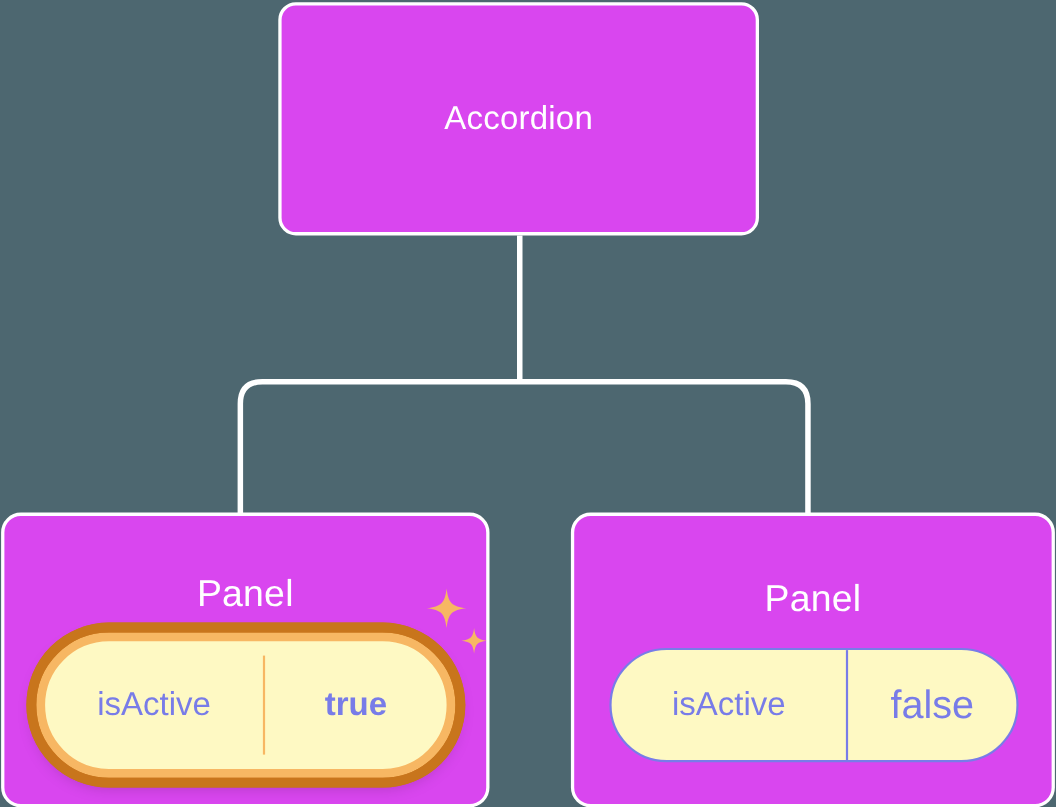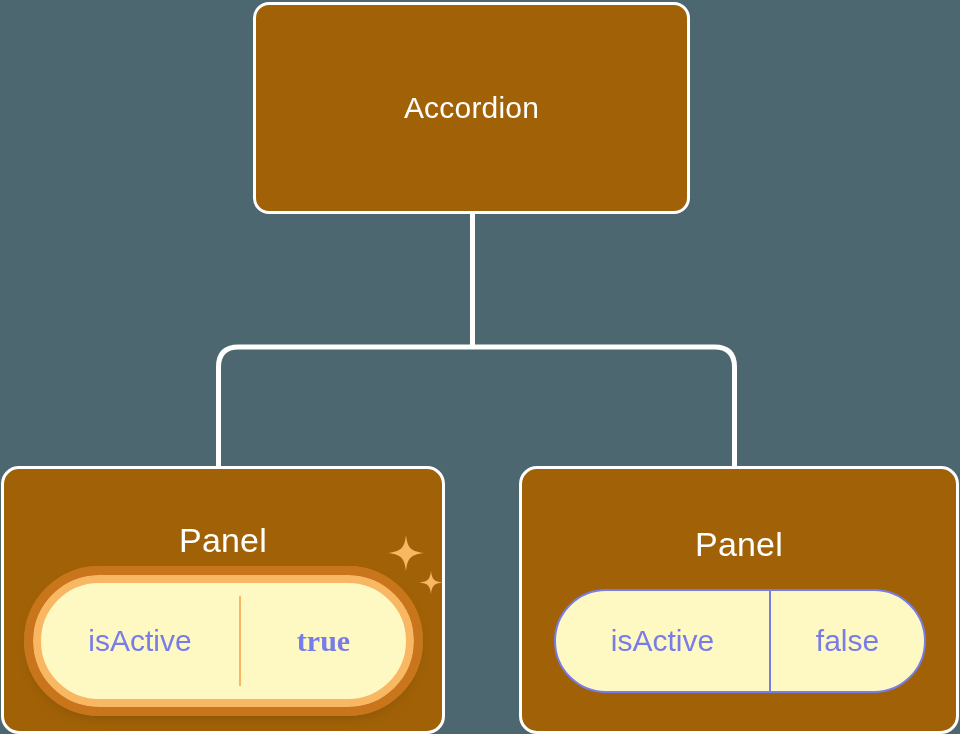--- a/index.html
+++ b/index.html
@@ -25,21 +25,21 @@
     left: 0;
     top: 0;
     width: 960px;
     height: 734px;
   }
 
   
   .node {
     position: absolute;
     box-sizing: border-box;
-    background: #a16207;
+    background: #d946ef;
     border: 3px solid #ffffff;
     border-radius: 16px;
     z-index: 2;
   }
   .node-title {
     color: #ffffff;
     font-size: 30px;
     line-height: 1;
     text-align: center;
     letter-spacing: 0.2px;
@@ -113,21 +113,20 @@
   }
   #pill-left .pill-divider {
     width: 2px;
     background: #f7b763;
     margin: 13px 0;
   }
   #pill-left .pill-val {
     flex: 1 1 auto;
     font-size: 30px;
     font-weight: bold;
-    font-family: Liberation Serif, serif;
   }
 
   
   #pill-right {
     left: 554px;
     top: 589px;
     width: 372px;
     height: 104px;
     border-radius: 52px;
     border: 2px solid #787ce8;
@@ -136,21 +135,21 @@
   #pill-right .pill-key {
     flex: 0 0 213px;
     font-size: 30px;
   }
   #pill-right .pill-divider {
     width: 2px;
     background: #787ce8;
   }
   #pill-right .pill-val {
     flex: 1 1 auto;
-    font-size: 30px;
+    font-size: 36px;
   }
 
   
   #sparkles {
     position: absolute;
     left: 384px;
     top: 533px;
     width: 62px;
     height: 72px;
     z-index: 4;

